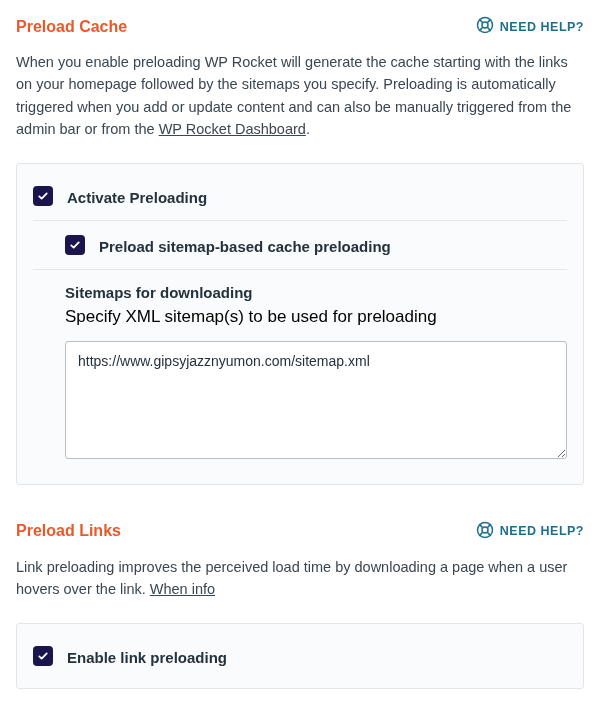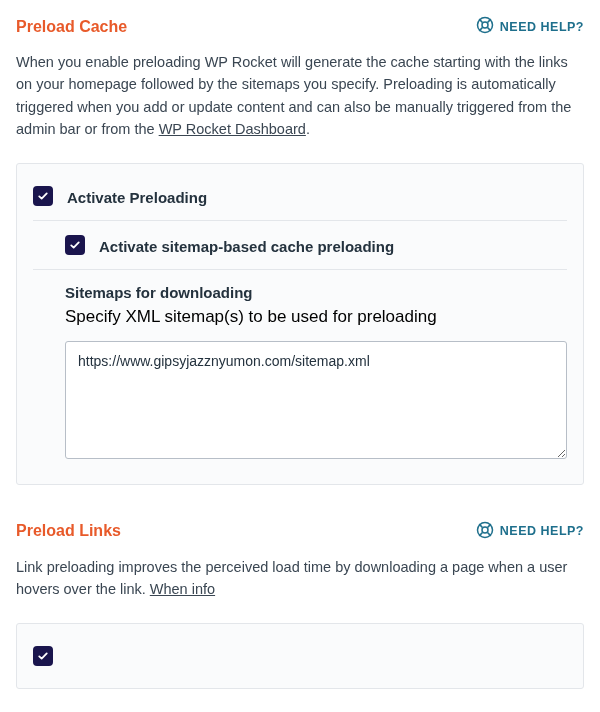--- a/index.html
+++ b/index.html
@@ -152,21 +152,21 @@
         </span>
         <span class="option-label">Activate Preloading</span>
       </div>
 
       <div class="option-row sub top-border">
         <span class="chk">
           <svg viewBox="0 0 16 16">
               <path d="M3 8.5 L6.2 11.5 L13 4.5" fill="none" stroke="#ffffff" stroke-width="2.4" stroke-linecap="round" stroke-linejoin="round"></path>
             </svg>
         </span>
-        <span class="option-label">Activate sitemap-based cache preloading</span>
+        <span class="option-label">Preload sitemap-based cache preloading</span>
       </div>
 
       <div class="field-block">
         <div class="field-title">Sitemaps for downloading</div>
         <div class="field-hint">Specify XML sitemap(s) to be used for preloading</div>
         <textarea class="sitemaps" style="">https://www.gipsyjazznyumon.com/sitemap.xml</textarea>
       </div>
 
     </div>
   </div>
@@ -193,17 +193,18 @@
       <span>Link preloading improves the perceived load time by downloading a page when a user hovers over the link. </span><span class="ulink">When info</span><span></span>
     </p>
 
     <div class="panel" style="padding-bottom:8px;">
       <div class="option-row">
         <span class="chk">
           <svg viewBox="0 0 16 16">
               <path d="M3 8.5 L6.2 11.5 L13 4.5" fill="none" stroke="#ffffff" stroke-width="2.4" stroke-linecap="round" stroke-linejoin="round"></path>
             </svg>
         </span>
+        <span class="option-label">Enable link preloading</span>
       </div>
     </div>
   </div>
 
 </div>
 
 </body></html>

